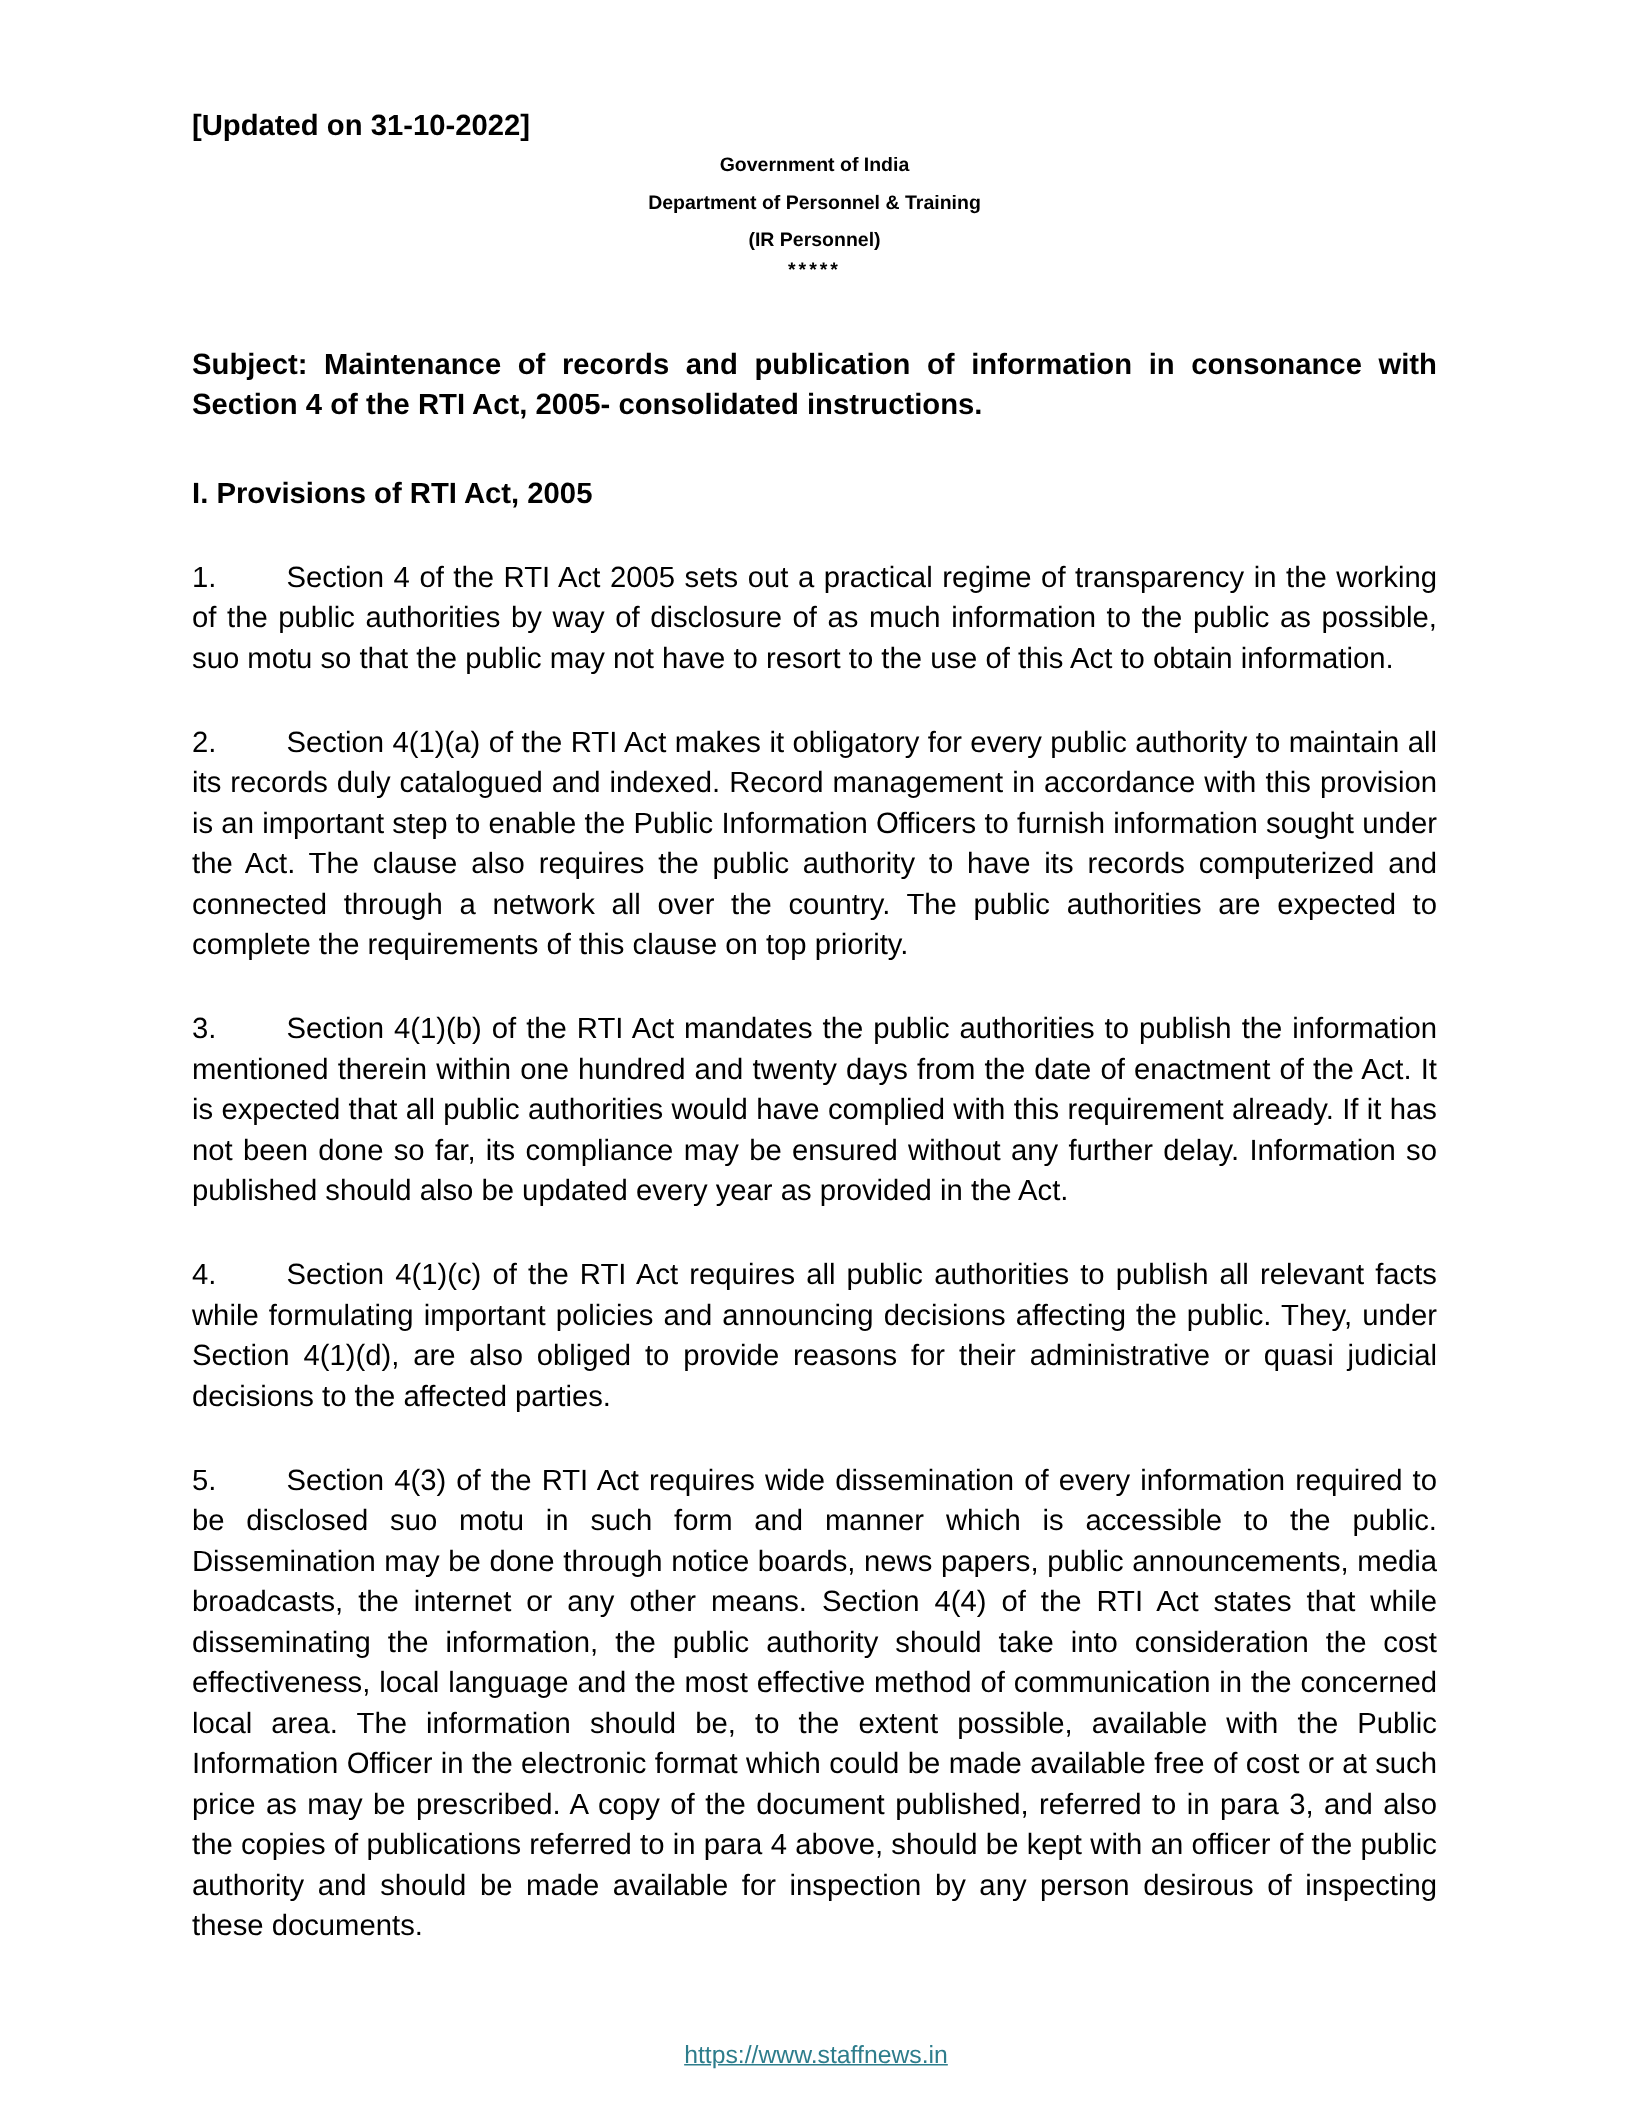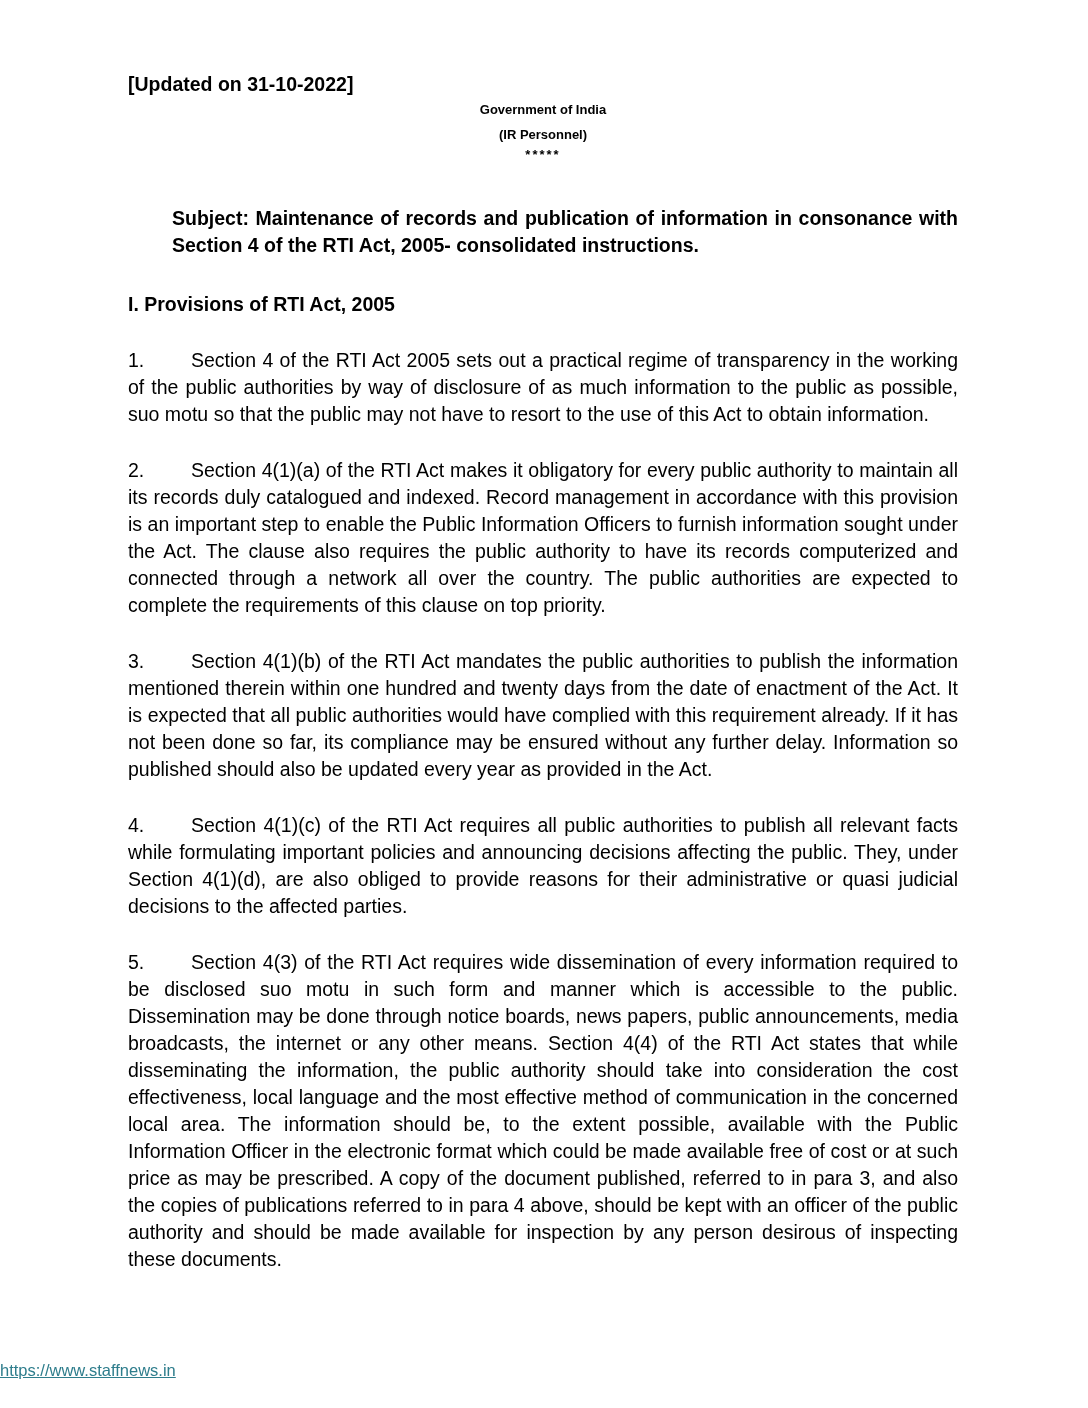--- a/index.html
+++ b/index.html
@@ -31,21 +31,20 @@
     letter-spacing: 2px;
     text-align: center;
     line-height: 16px;
   }
   .subject {
     margin-top: 42px;
     font-weight: bold;
     font-size: 19.5px;
     line-height: 27px;
     text-align: justify;
-    margin-left: 44px;
   }
   .section-heading {
     margin-top: 32px;
     font-weight: bold;
     font-size: 19.5px;
     line-height: 27px;
   }
   .para {
     margin-top: 29px;
     font-size: 19.5px;
@@ -54,35 +53,37 @@
   }
   .para-num {
     display: inline-block;
     width: 63px;
   }
   .footer {
     position: absolute;
     left: 0;
     bottom: 28px;
     width: 1088px;
+    text-align: center;
   }
   .footer-link {
     font-size: 16.5px;
     color: #2e7d8c;
     text-decoration: underline;
     cursor: pointer;
   }
 </style>
 </head>
 <body>
 
 <div class="updated-note">[Updated on 31-10-2022]</div>
 
 <div class="center-block">
   <div class="head-line">Government of India</div>
+  <div class="head-line">Department of Personnel &amp; Training</div>
   <div class="head-line">(IR Personnel)</div>
   <div class="stars">*****</div>
 </div>
 
 <div class="subject">Subject: Maintenance of records and publication of information in consonance with Section 4 of the RTI Act, 2005- consolidated instructions.</div>
 
 <div class="section-heading">I. Provisions of RTI Act, 2005</div>
 
 <p class="para">
   <span class="para-num">1.</span><span>Section 4 of the RTI Act 2005 sets out a practical regime of transparency in the working of the public authorities by way of disclosure of as much information to the public as possible, suo motu so that the public may not have to resort to the use of this Act to obtain information.</span>

